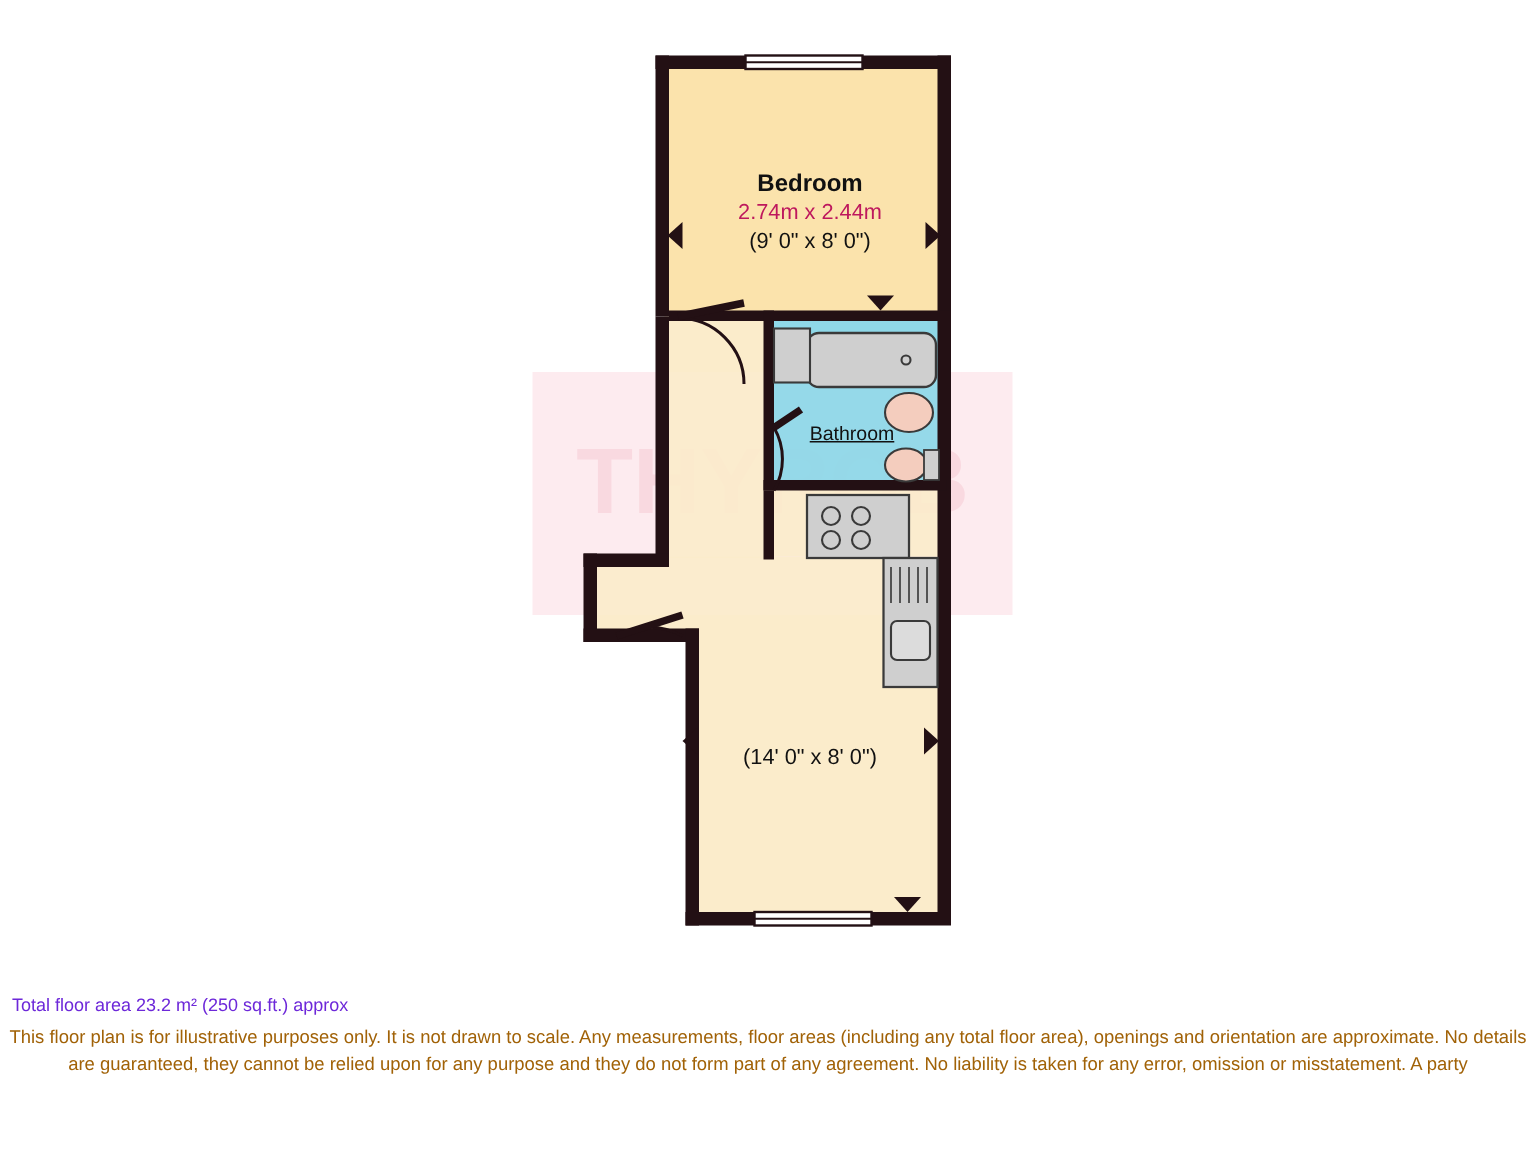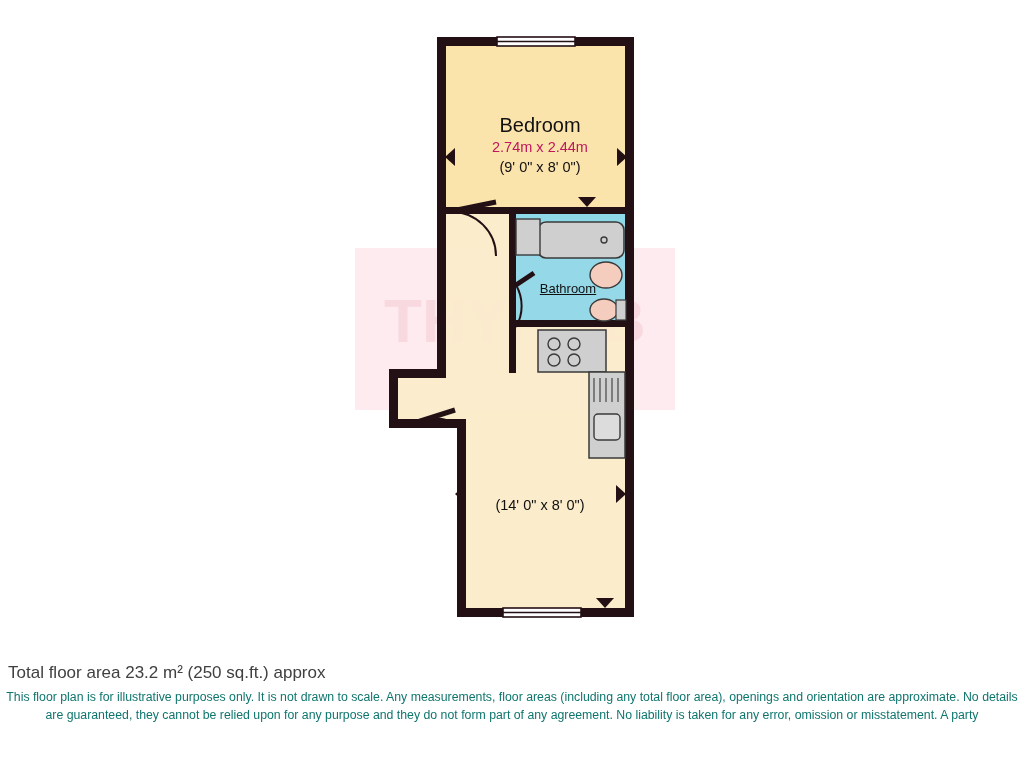--- a/index.html
+++ b/index.html
@@ -25,22 +25,22 @@
   }
 
   .room-label {
     position: absolute;
     text-align: center;
     line-height: 1.32;
     pointer-events: none;
   }
   .room-label .rname {
     display: block;
-    font-size: 20px;
-    font-weight: normal;
+    font-size: 16px;
+    font-weight: bold;
     color: #111111;
   }
   .room-label .rdim {
     display: block;
     font-size: 14.5px;
     color: #be185d;
   }
   .room-label .rdim2 {
     display: block;
     font-size: 14.5px;
@@ -56,28 +56,28 @@
   #kitchen-label { left: 420px; top: 496px; width: 240px; }
   #bathroom-label { left: 508px; top: 280px; width: 120px; }
 
   .footer {
     position: absolute;
     left: 0;
     top: 655px;
     width: 1024px;
   }
   .total-area {
-    font-size: 17px;
-    color: #404040;
+    font-size: 12px;
+    color: #6d28d9;
     padding-left: 8px;
     padding-top: 8px;
   }
   .disclaimer {
     font-size: 12.3px;
-    color: #0f766e;
+    color: #a16207;
     line-height: 1.45;
     text-align: center;
     padding: 6px 2px 0 2px;
   }
   .disclaimer .l3 { display: block; }
 </style>
 </head>
 <body>
 
 <svg id="plan-canvas" viewBox="0 0 1024 660">

